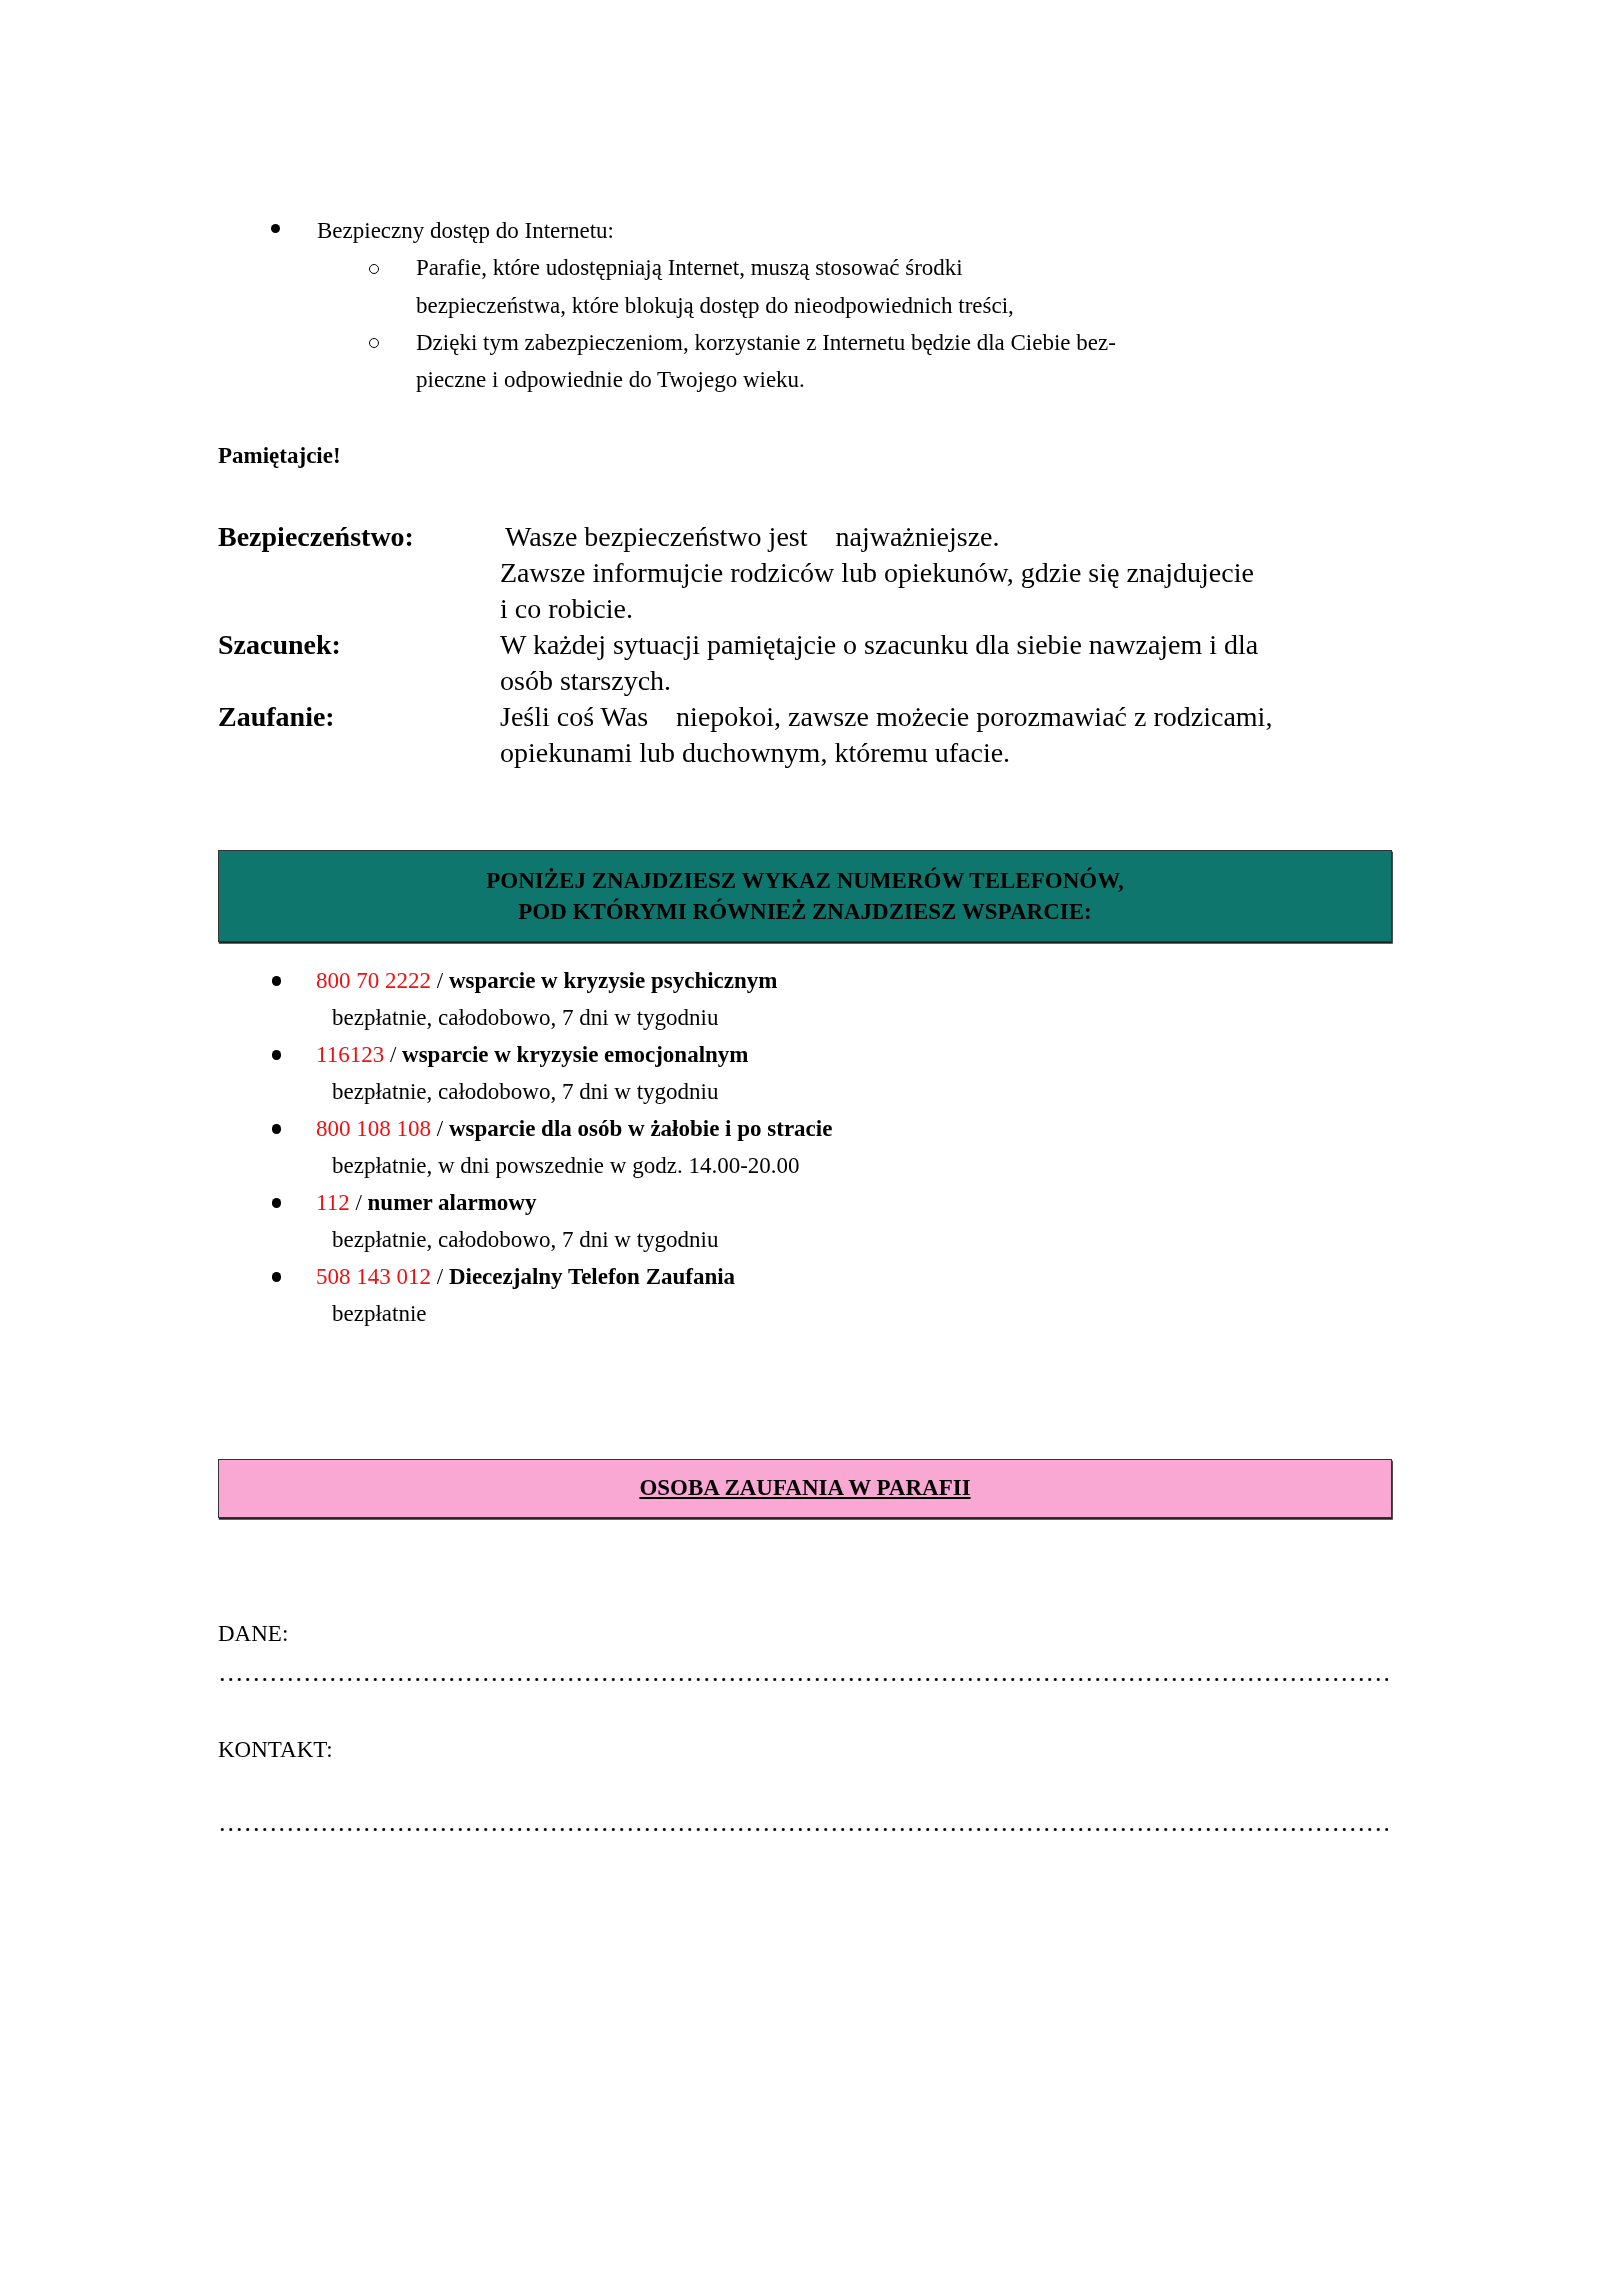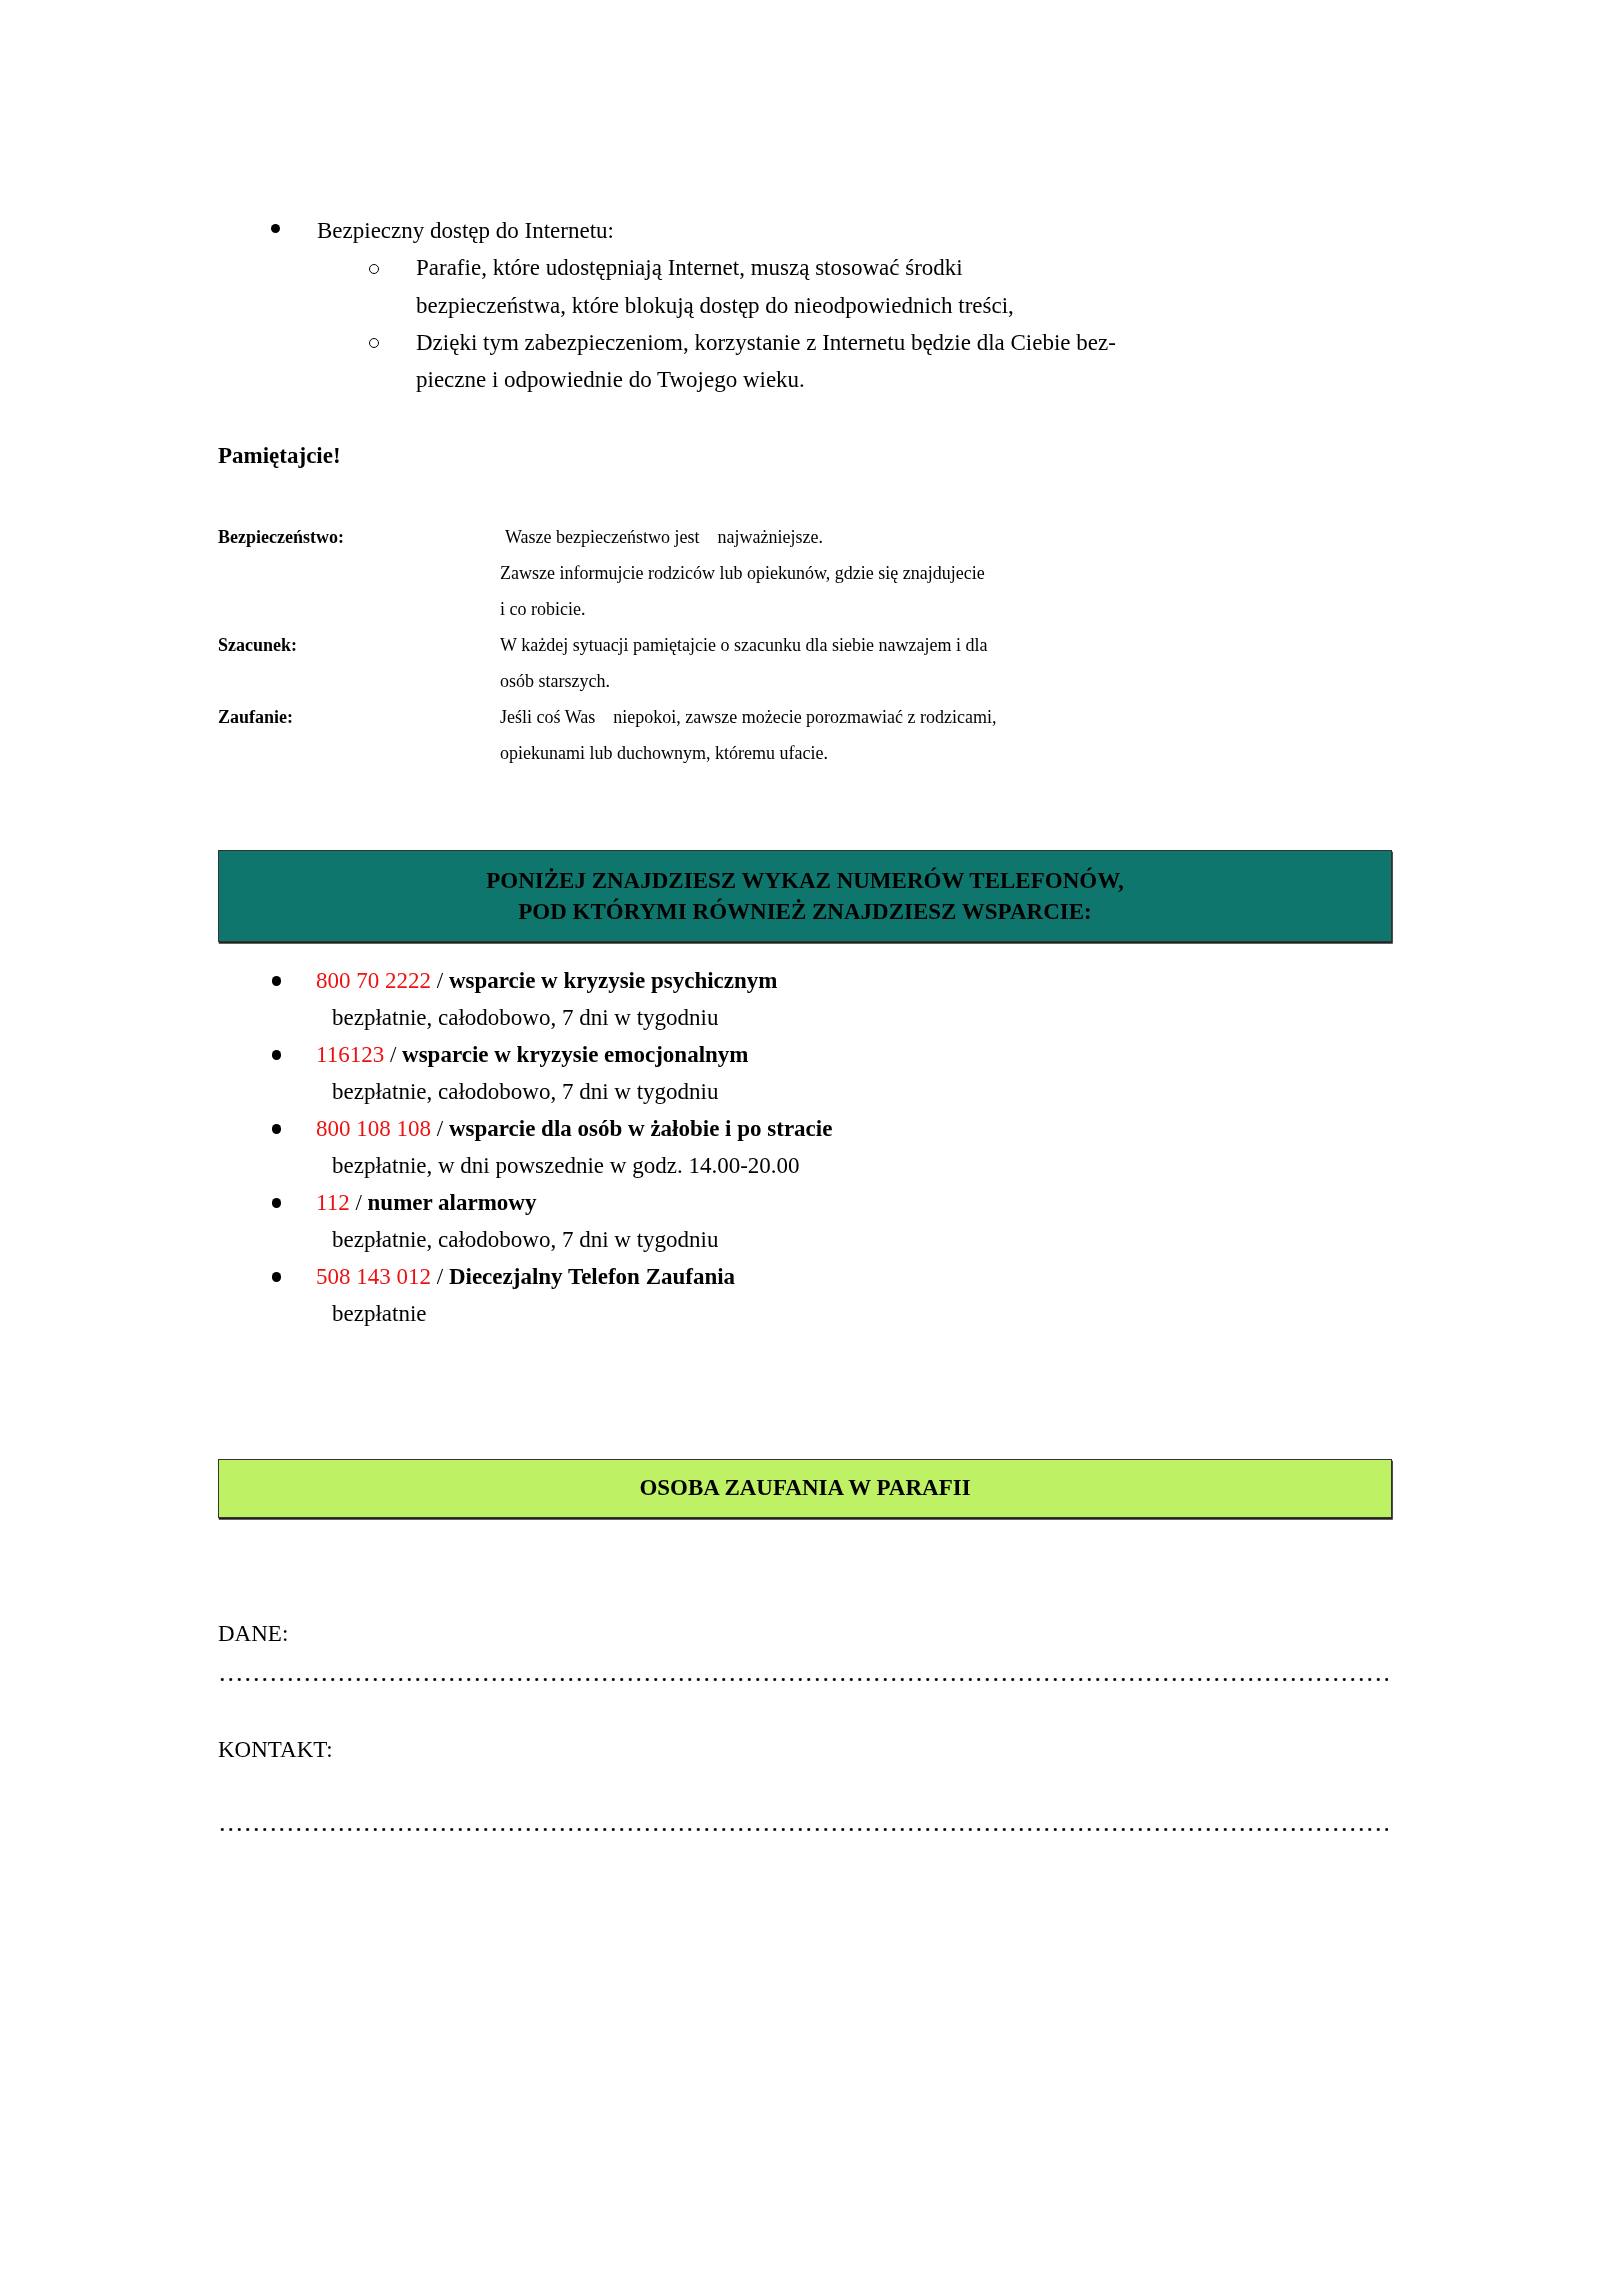--- a/index.html
+++ b/index.html
@@ -3,21 +3,21 @@
 <meta charset="utf-8">
 <style>
   html, body { margin: 0; padding: 0; background: #ffffff; }
   body { width: 1623px; height: 2295px; position: relative; overflow: hidden;
          font-family: "Liberation Serif", "DejaVu Serif", serif; color: #000; }
   .line { position: absolute; font-size: 23px; line-height: 37px; white-space: nowrap; }
   .bullet-dot { position: absolute; width: 9.3px; height: 9.3px; border-radius: 50%; background: #000; }
   .bullet-circle { position: absolute; width: 10px; height: 10px; border-radius: 50%; border: 1.4px solid #000; box-sizing: border-box; }
   .bold { font-weight: bold; }
   .red { color: #ee1111; }
-  .block { position: absolute; font-size: 18px; line-height: 36px; }
+  .block { position: absolute; font-size: 28px; line-height: 36px; }
   .block .row { position: relative; height: 36px; white-space: nowrap; }
   .block .label { position: absolute; left: 0; font-weight: bold; }
   .block .value { position: absolute; left: 282px; }
   .yellow-box { position: absolute; left: 218px; width: 1174px; background: #f5da3f;
                 border: 1.7px solid #333; box-sizing: border-box; box-shadow: 0.8px 1.7px 0 #222;
                 text-align: center; font-weight: bold; font-size: 23px; }
   .box1 { top: 850px; height: 92px; line-height: 31px; padding-top: 13.5px; }
   .box2 { top: 1459px; height: 59px; line-height: 56px; }
   .phone-list { position: absolute; left: 0; top: 962px; font-size: 23px; line-height: 37px; }
   .phone-item { position: relative; }
@@ -100,21 +100,21 @@
     <div class="main"><span class="red" style="color: rgb(238, 17, 17);">112</span><span style="white-space:pre;"> / </span><span class="bold">numer alarmowy</span></div>
     <div class="sub">bezpłatnie, całodobowo, 7 dni w tygodniu</div>
   </div>
   <div class="phone-item">
     <span class="bullet-dot"></span>
     <div class="main"><span class="red" style="color: rgb(238, 17, 17);">508 143 012</span><span style="white-space:pre;"> / </span><span class="bold">Diecezjalny Telefon Zaufania</span></div>
     <div class="sub">bezpłatnie</div>
   </div>
 </div>
 
-<div class="yellow-box box2" style="background: #bef264;">
+<div class="yellow-box box2" style="background: #f9a8d4; text-decoration: underline;">
   <span>OSOBA ZAUFANIA W PARAFII</span>
 </div>
 
 <div class="field-label" style="top:1581px;margin-top:34px;">DANE:</div>
 <div class="dots" style="top:1678px;"></div>
 
 <div class="field-label" style="top:1731px;">KONTAKT:</div>
 <div class="dots" style="top:1828px;"></div>
 
 

